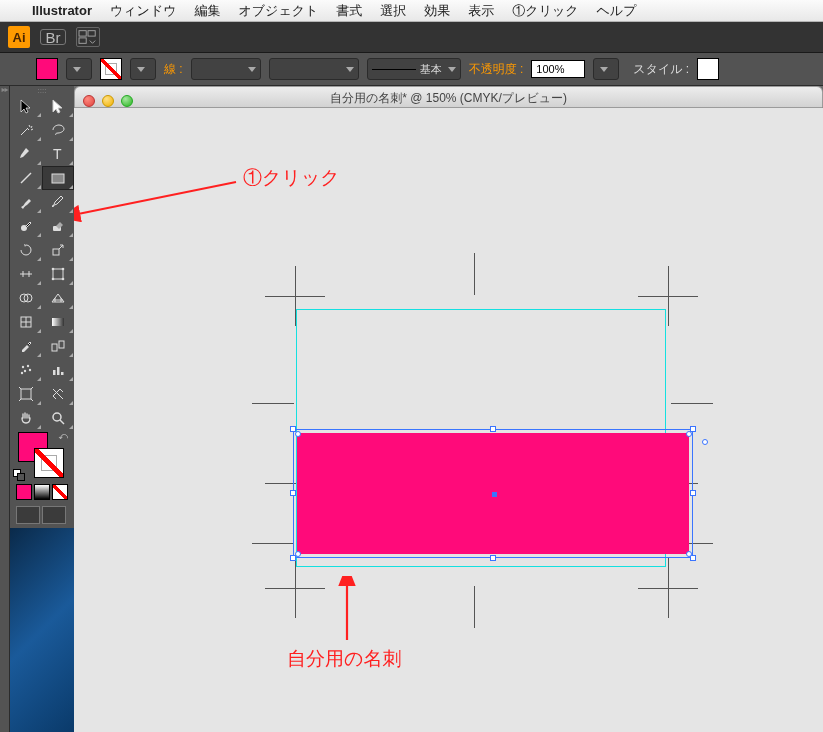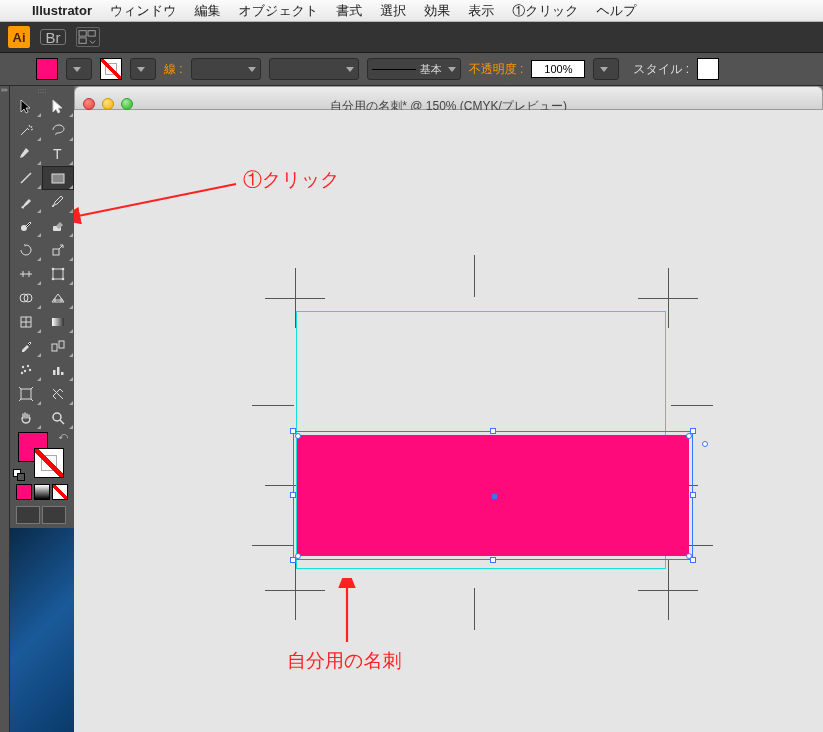--- a/index.html
+++ b/index.html
@@ -25,21 +25,21 @@
 .stroke-sw:after{content:"";position:absolute;inset:0;background:linear-gradient(to top right,transparent 44%,#f00 44%,#f00 56%,transparent 56%)}
 .stroke-sw:before{content:"";position:absolute;inset:4px;border:1px solid #aaa;background:#fff}
 .lbl-o{color:#ff9a00}
 .dd{height:22px;border:1px solid #2b2b2b;border-radius:3px;background:#424242;display:flex;align-items:center;padding:0 4px;gap:4px;font-size:11px}
 .dd .caret{width:0;height:0;border-left:4px solid transparent;border-right:4px solid transparent;border-top:5px solid #aaa;margin-left:2px}
 .dd.w20{width:26px}
 .dd.w60{width:70px}
 .dd.w90{width:90px}
 .dd.brush{width:94px}
 .dd.brush .line{flex:1;height:1px;background:#000}
-.opacity-field{background:#fff;color:#000;height:18px;width:54px;display:flex;align-items:center;padding:0 12px;font-size:11px;border:1px solid #000}
+.opacity-field{background:#fff;color:#000;height:18px;width:54px;display:flex;align-items:center;padding:0 4px;font-size:11px;border:1px solid #000}
 .style-sw{width:22px;height:22px;background:#fff;border:1px solid #000;display:inline-block}
 
 
 .main{display:flex;height:calc(100% - 86px)}
 .left-edge{width:10px;background:#535353;border-right:1px solid #2b2b2b}
 .left-edge .dots{color:#888;font-size:8px;line-height:3px;text-align:center;padding-top:2px;letter-spacing:-1px}
 .tools{width:64px;background:#535353;display:flex;flex-direction:column}
 .tools .grip{height:8px;display:flex;align-items:center;justify-content:center;color:#888;font-size:8px}
 .tool-grid{display:grid;grid-template-columns:1fr 1fr}
 .tool{width:32px;height:24px;display:flex;align-items:center;justify-content:center;color:#ddd;cursor:pointer;position:relative}
@@ -59,21 +59,21 @@
 .row3 .sw{width:16px;height:16px;border:1px solid #000}
 .row3 .sw.n{background:#fff;position:relative}
 .row3 .sw.n:after{content:"";position:absolute;inset:0;background:linear-gradient(to top right,transparent 42%,#f00 42%,#f00 58%,transparent 58%)}
 .row3 .sw.g{background:linear-gradient(#fff,#000)}
 .screen-row{display:flex;gap:2px;padding:4px 6px}
 .screen-row .s{width:24px;height:18px;border:1px solid #777;background:#3b3b3b}
 .desk-sliver{flex:1;background:linear-gradient(135deg,#0a2a4a,#1a5a9a,#0a3a6a)}
 
 
 .canvas-wrap{flex:1;display:flex;flex-direction:column;background:#6d6d6d}
-.canvas-wrap .mac-traffic{height:22px;background:linear-gradient(#ededed,#d2d2d2);border:1px solid #9b9b9b;border-radius:6px 6px 0 0;display:flex;align-items:flex-start;padding:11px 8px;font-size:12px;color:#444;position:relative;margin:0 0 0 0}
+.canvas-wrap .mac-traffic{height:22px;background:linear-gradient(#ededed,#d2d2d2);border:1px solid #9b9b9b;border-radius:6px 6px 0 0;display:flex;align-items:flex-end;padding:0 8px;font-size:12px;color:#444;position:relative;margin:0 0 0 0}
 .mac-traffic .lights{display:flex;gap:7px}
 .mac-traffic .lg{width:12px;height:12px;border-radius:50%}
 .mac-traffic .r{background:radial-gradient(circle at 35% 30%,#ff8a80,#e0443e);border:1px solid #b33}
 .mac-traffic .y{background:radial-gradient(circle at 35% 30%,#ffe082,#f0b000);border:1px solid #c90}
 .mac-traffic .g{background:radial-gradient(circle at 35% 30%,#a5e89f,#29b31f);border:1px solid #2a2}
 .mac-traffic .title{position:absolute;left:0;right:0;text-align:center;pointer-events:none}
 .artboard{flex:1;background:#e5e5e5;position:relative;overflow:hidden}
 
 
 .anno{position:absolute;color:#ff2020;font-size:19px;pointer-events:none;font-weight:400}

